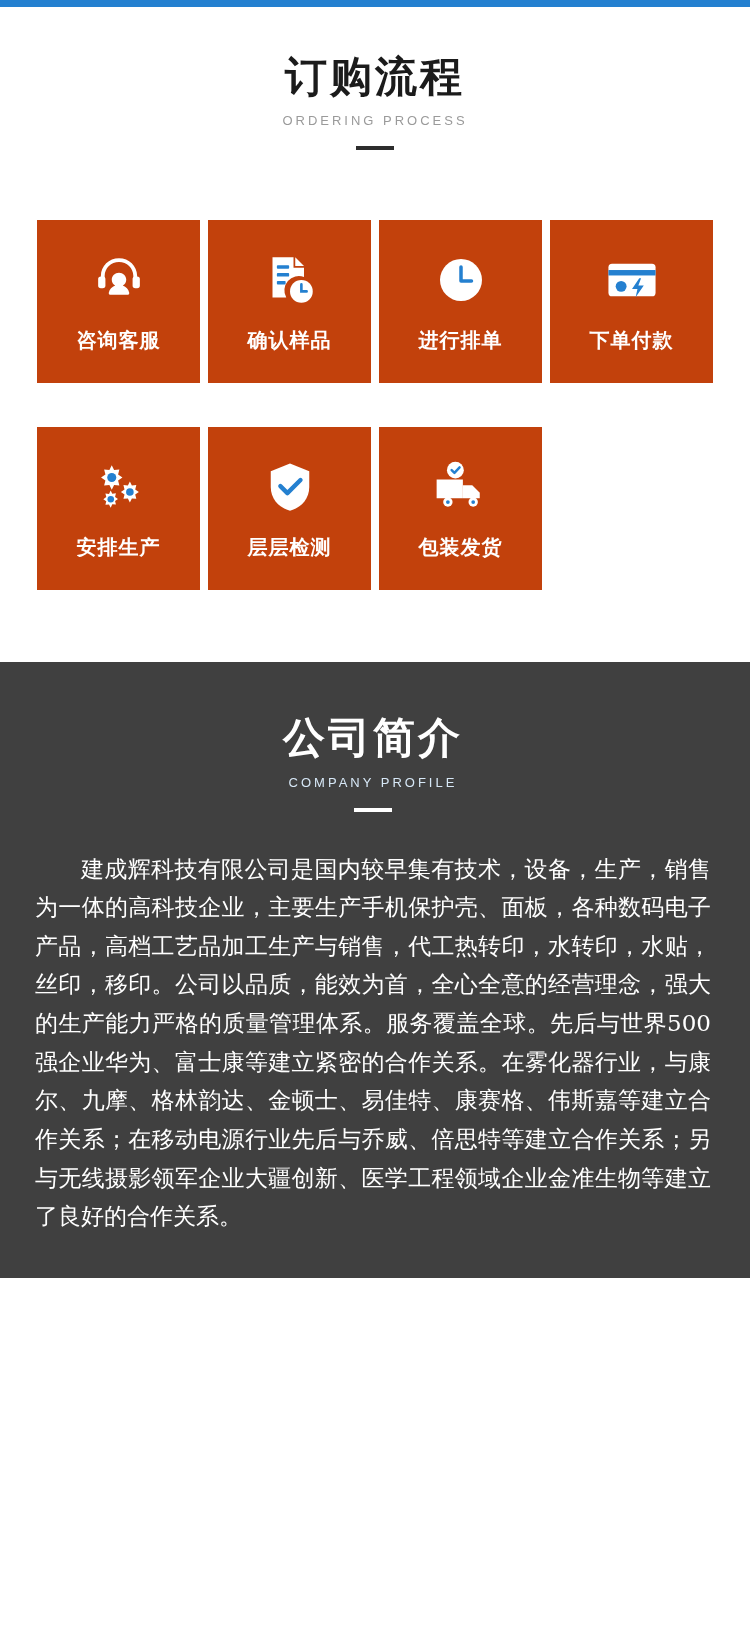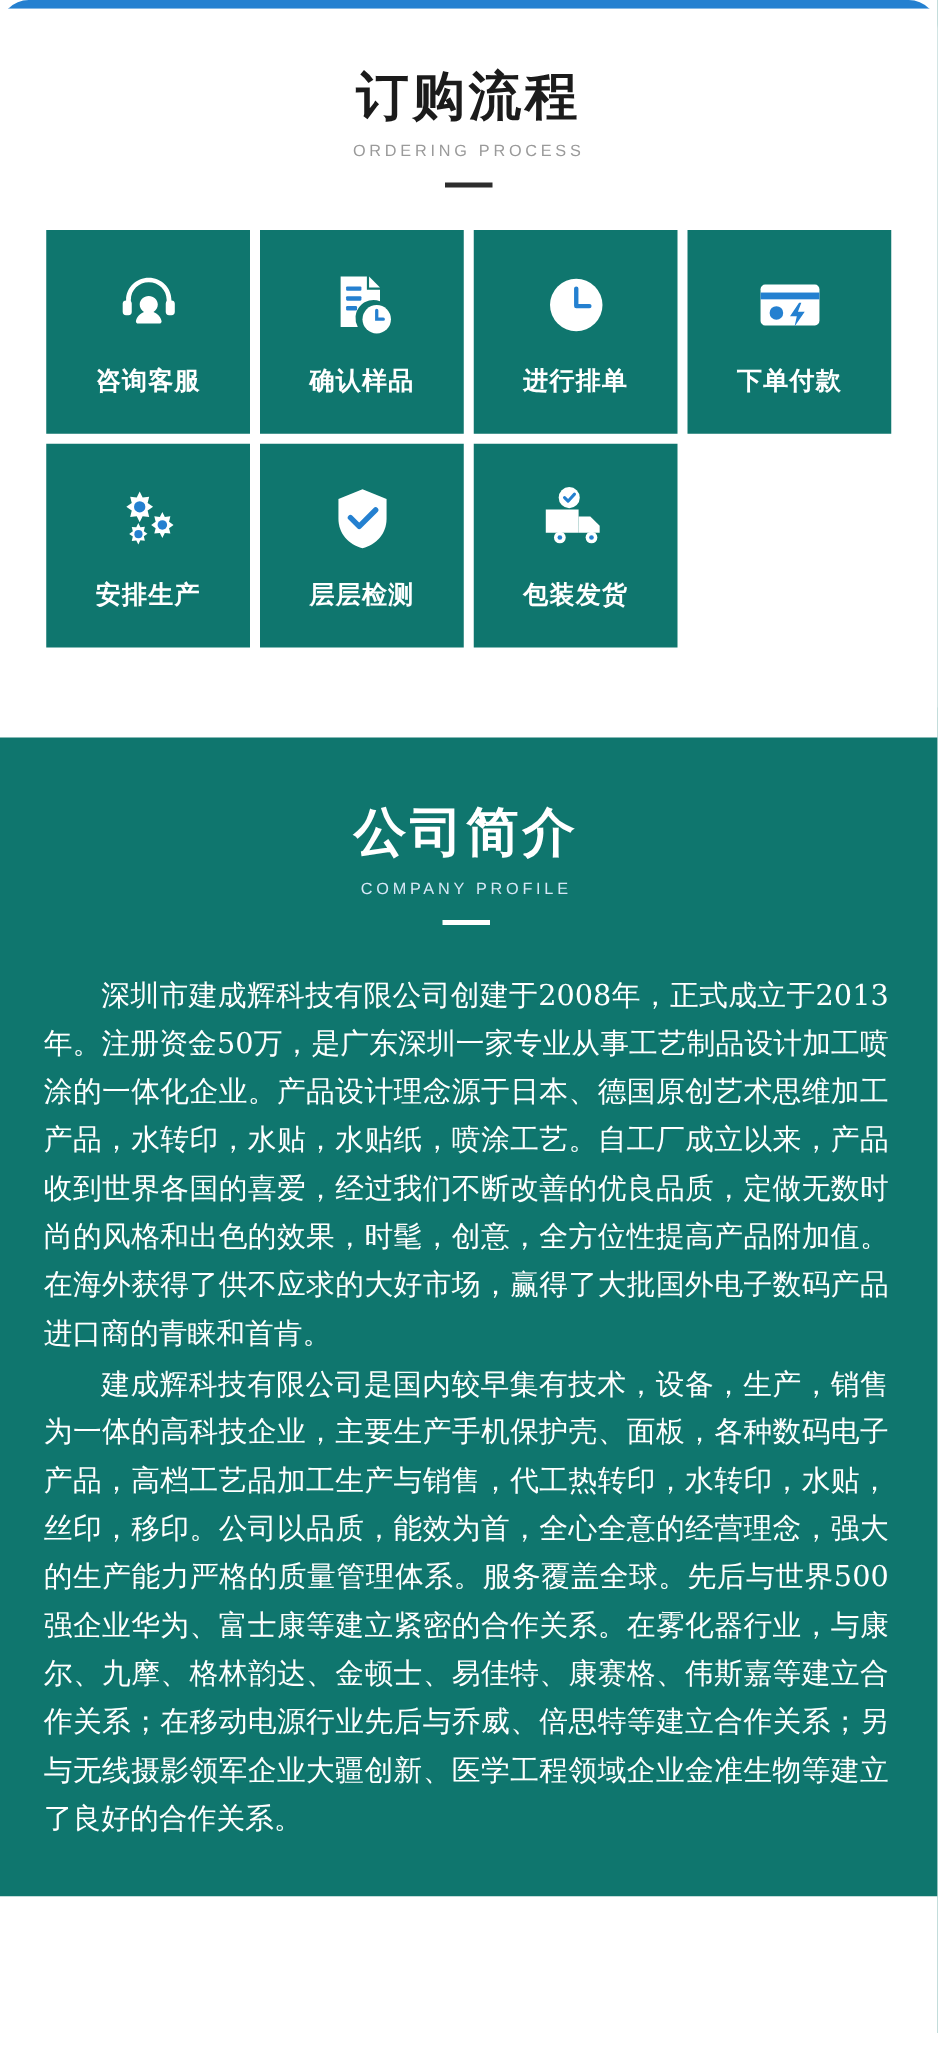--- a/index.html
+++ b/index.html
@@ -6,21 +6,20 @@
   html, body {
     width: 750px;
     background: #ffffff;
     font-family: "Liberation Sans", "DejaVu Sans", sans-serif;
   }
   .page {
     width: 750px;
     min-height: 1641px;
     position: relative;
     overflow: hidden;
-    border-radius: 23px;
   }
 
   
   .top-rule {
     width: 750px;
     height: 7px;
     background: #2480d0;
   }
 
   
@@ -55,45 +54,46 @@
     width: 676px;
     margin: 34px auto 0 auto;
     display: grid;
     grid-template-columns: repeat(4, 163px);
     grid-column-gap: 8px;
     grid-row-gap: 8px;
   }
   .tile {
     width: 163px;
     height: 163px;
-    background: #0f766e;
+    background: #c2410c;
     display: flex;
     flex-direction: column;
     align-items: center;
     justify-content: center;
     color: #ffffff;
+    margin-top: 36px;
   }
   .tile .ico {
     width: 62px;
     height: 62px;
     display: flex;
     align-items: center;
     justify-content: center;
     margin-bottom: 16px;
   }
   .tile .ico svg { display: block; }
   .tile .label {
     font-size: 20px;
     font-weight: bold;
     letter-spacing: 1px;
   }
 
   
   .profile-section {
-    background: #0f766e;
+    background: #404040;
     padding: 52px 4px 40px 0;
     margin-top: 24px;
   }
   .profile-section .sec-title { color: #ffffff; }
   .profile-section .sec-sub { color: #d7e8f7; }
   .profile-section .sec-divider { background: #ffffff; }
 
   .profile-body {
     width: 676px;
     margin: 38px auto 0 auto;
@@ -218,18 +218,17 @@
 
     </div>
   </section>
 
   <section class="profile-section">
     <h1 class="sec-title">公司简介</h1>
     <div class="sec-sub">COMPANY PROFILE</div>
     <div class="sec-divider"></div>
 
     <div class="profile-body">
-      <p>深圳市建成辉科技有限公司创建于2008年，正式成立于2013年。注册资金50万，是广东深圳一家专业从事工艺制品设计加工喷涂的一体化企业。产品设计理念源于日本、德国原创艺术思维加工产品，水转印，水贴，水贴纸，喷涂工艺。自工厂成立以来，产品收到世界各国的喜爱，经过我们不断改善的优良品质，定做无数时尚的风格和出色的效果，时髦，创意，全方位性提高产品附加值。在海外获得了供不应求的大好市场，赢得了大批国外电子数码产品进口商的青睐和首肯。</p>
       <p>建成辉科技有限公司是国内较早集有技术，设备，生产，销售为一体的高科技企业，主要生产手机保护壳、面板，各种数码电子产品，高档工艺品加工生产与销售，代工热转印，水转印，水贴，丝印，移印。公司以品质，能效为首，全心全意的经营理念，强大的生产能力严格的质量管理体系。服务覆盖全球。先后与世界500强企业华为、富士康等建立紧密的合作关系。在雾化器行业，与康尔、九摩、格林韵达、金顿士、易佳特、康赛格、伟斯嘉等建立合作关系；在移动电源行业先后与乔威、倍思特等建立合作关系；另与无线摄影领军企业大疆创新、医学工程领域企业金准生物等建立了良好的合作关系。</p>
     </div>
   </section>
 
 </div>
 
 </body></html>

